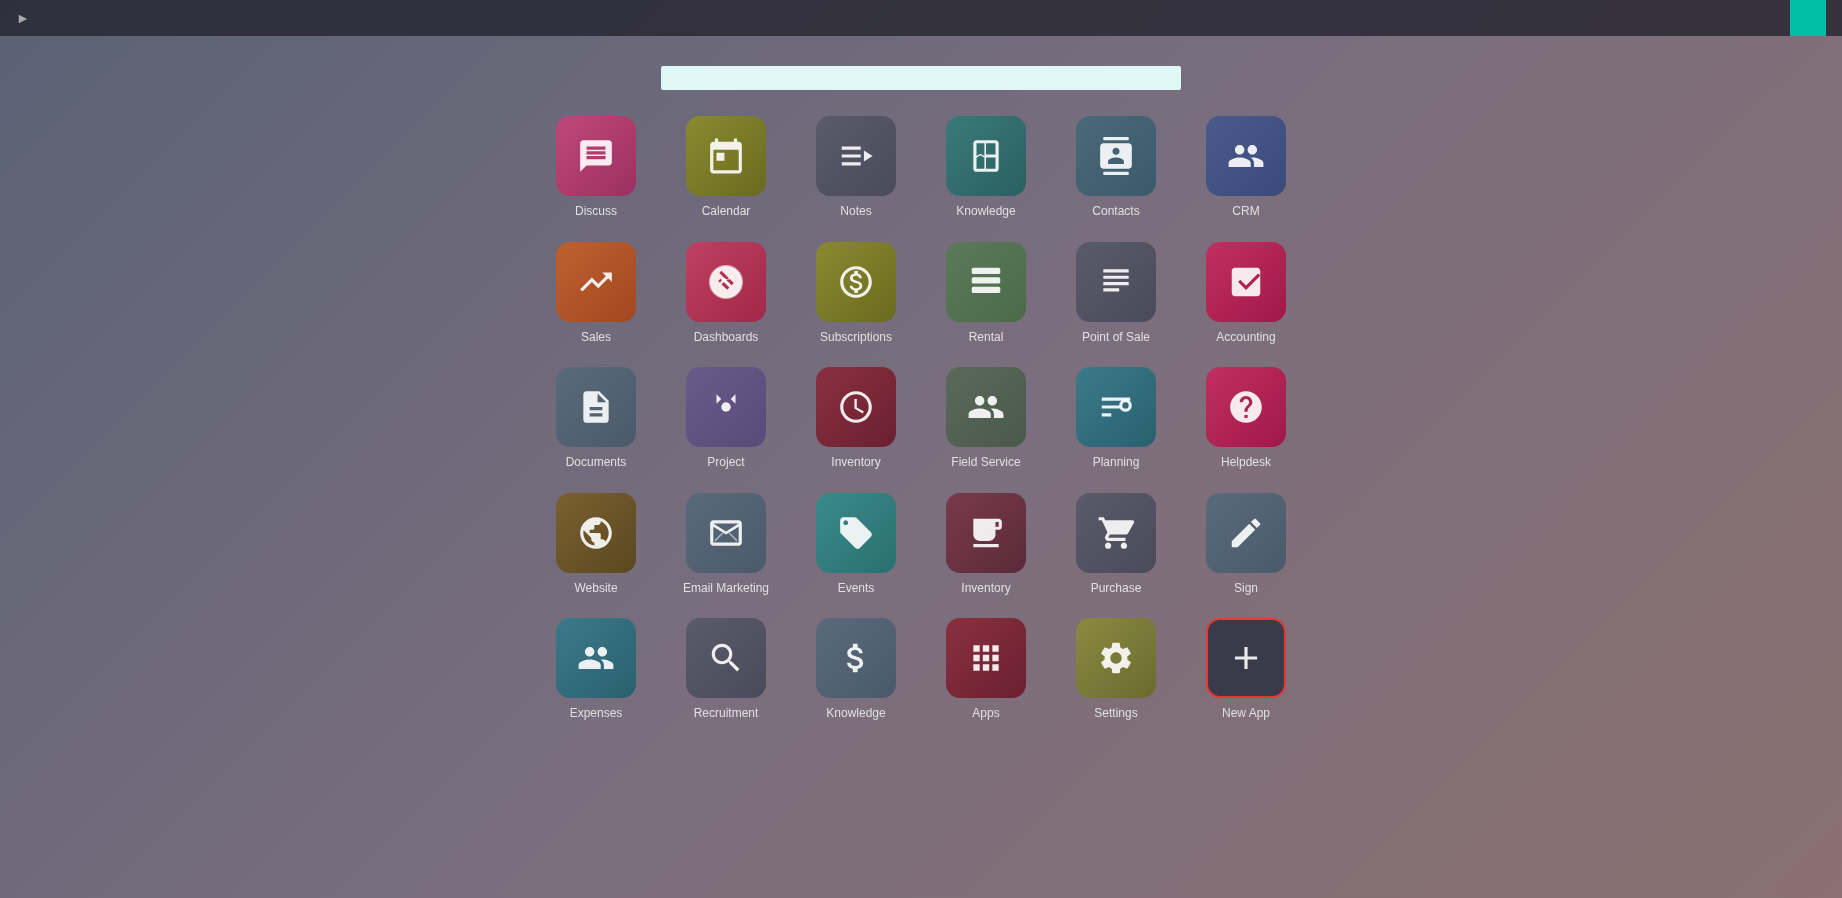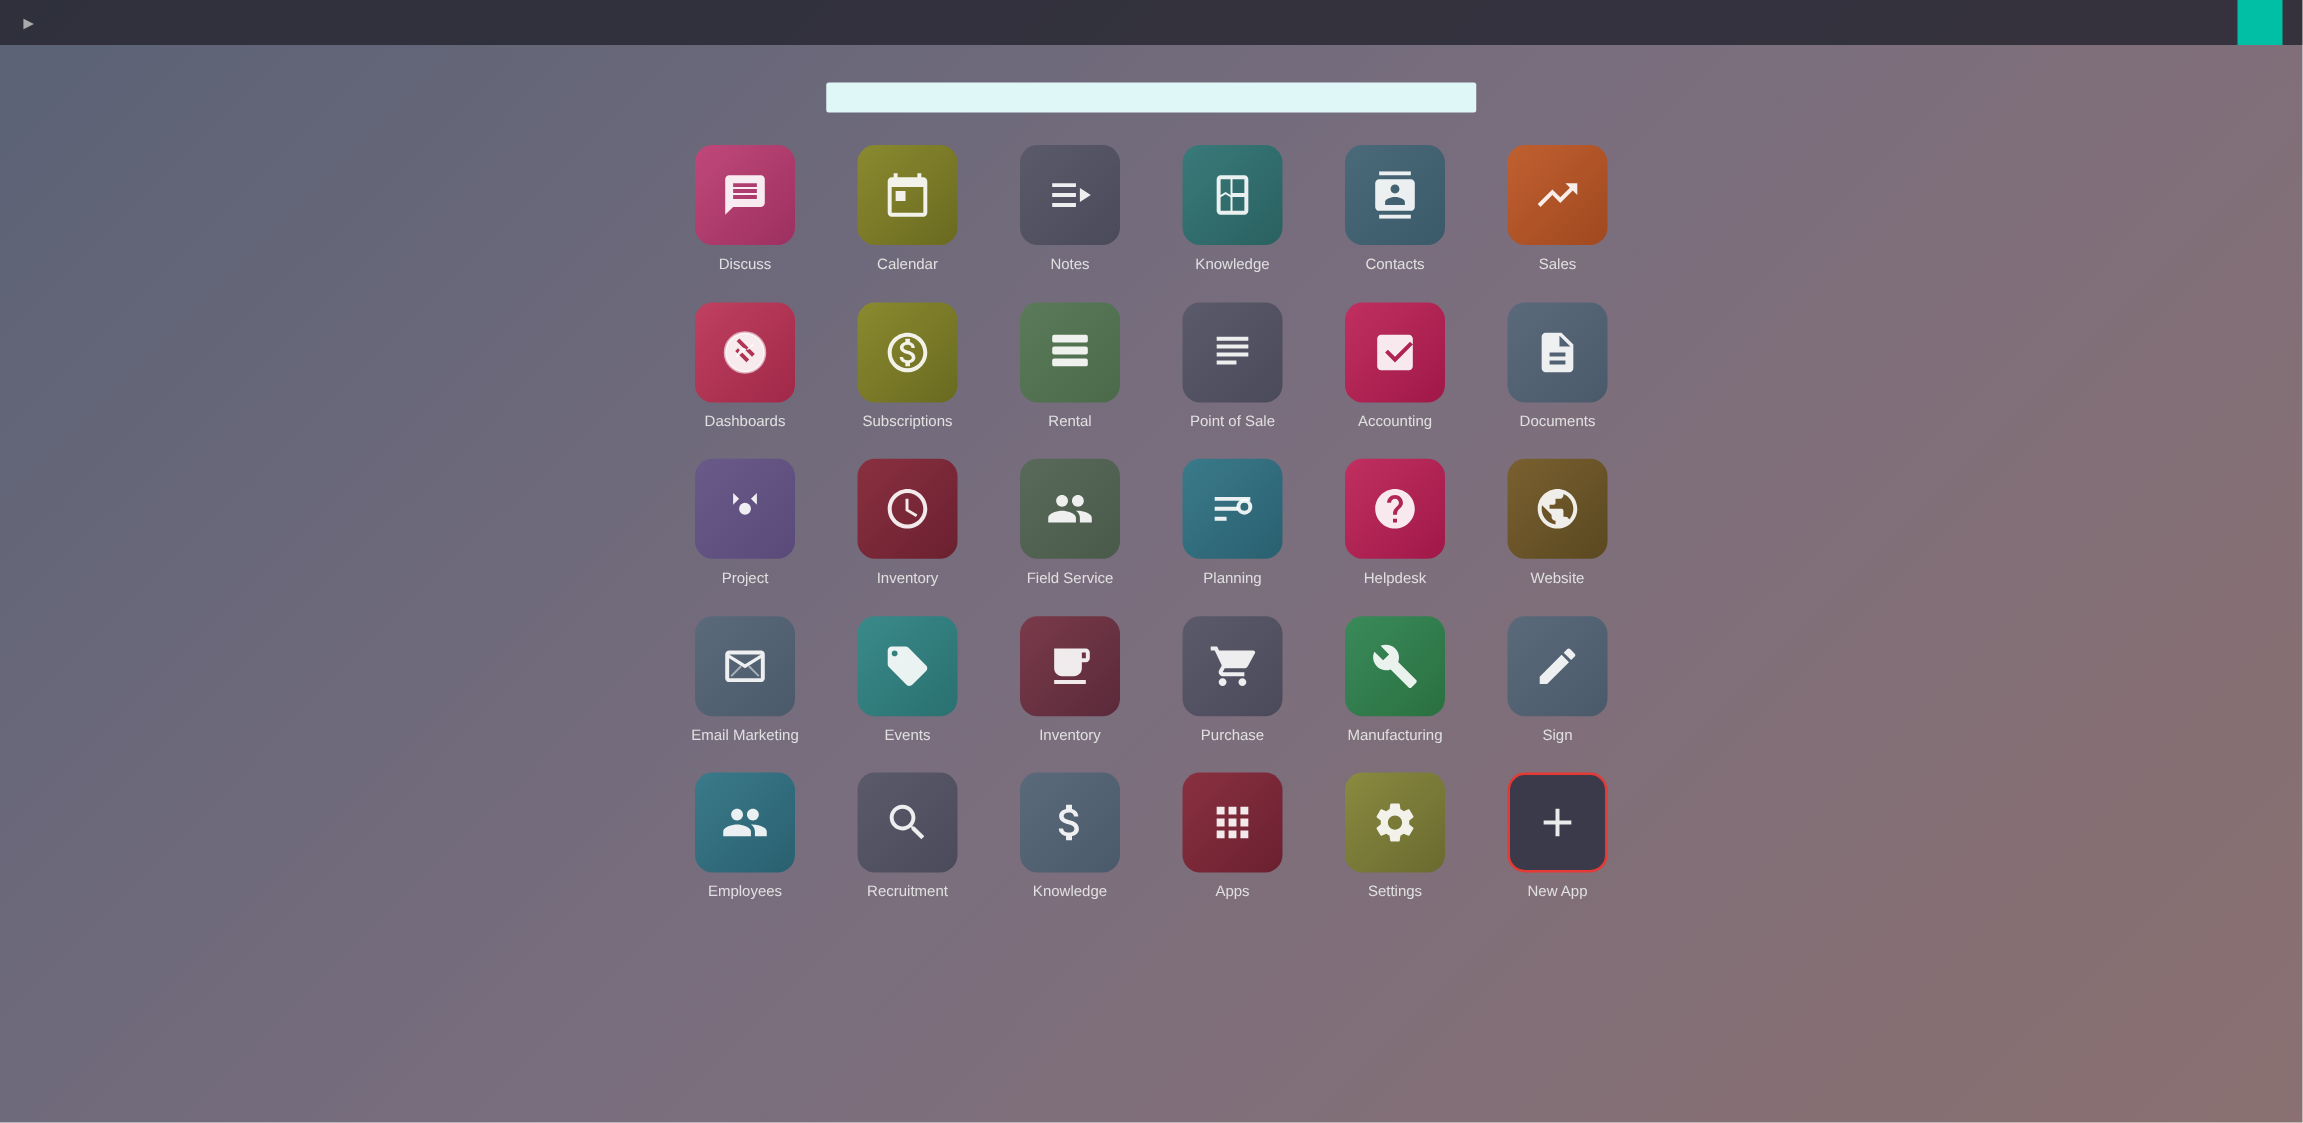--- a/index.html
+++ b/index.html
@@ -221,20 +221,28 @@
       </div>
       <div class="app-tile">
         <div class="app-icon bg-contacts">
           <svg viewBox="0 0 24 24">
             <path d="M20 0H4v2h16V0zm0 24H4v-2h16v2zM20 4H4c-1.1 0-2 .9-2 2v12c0 1.1.9 2 2 2h16c1.1 0 2-.9 2-2V6c0-1.1-.9-2-2-2zm-8 2.75c1.24 0 2.25 1.01 2.25 2.25S13.24 11.25 12 11.25 9.75 10.24 9.75 9s1.01-2.25 2.25-2.25zM17 17H7v-1.5c0-1.67 3.33-2.5 5-2.5s5 .83 5 2.5V17z"></path>
           </svg>
         </div>
         <div class="app-label">Contacts</div>
       </div>
       <div class="app-tile">
+        <div class="app-icon bg-crm">
+          <svg viewBox="0 0 24 24">
+            <path d="M16 11c1.66 0 2.99-1.34 2.99-3S17.66 5 16 5c-1.66 0-3 1.34-3 3s1.34 3 3 3zm-8 0c1.66 0 2.99-1.34 2.99-3S9.66 5 8 5C6.34 5 5 6.34 5 8s1.34 3 3 3zm0 2c-2.33 0-7 1.17-7 3.5V19h14v-2.5c0-2.33-4.67-3.5-7-3.5zm8 0c-.29 0-.62.02-.97.05 1.16.84 1.97 1.97 1.97 3.45V19h6v-2.5c0-2.33-4.67-3.5-7-3.5z"></path>
+          </svg>
+        </div>
+        <div class="app-label">CRM</div>
+      </div>
+      <div class="app-tile">
         <div class="app-icon bg-sales">
           <svg viewBox="0 0 24 24">
             <path d="M16 6l2.29 2.29-4.88 4.88-4-4L2 16.59 3.41 18l6-6 4 4 6.3-6.29L22 12V6z"></path>
           </svg>
         </div>
         <div class="app-label">Sales</div>
       </div>
       <div class="app-tile">
         <div class="app-icon bg-dashboards">
           <svg viewBox="0 0 24 24">
@@ -366,42 +374,34 @@
       </div>
       <div class="app-tile">
         <div class="app-icon bg-purchase">
           <svg viewBox="0 0 24 24">
             <path d="M7 18c-1.1 0-1.99.9-1.99 2S5.9 22 7 22s2-.9 2-2-.9-2-2-2zM1 2v2h2l3.6 7.59-1.35 2.45c-.16.28-.25.61-.25.96C5 16.1 6.1 17 7 17h11v-2H7.42c-.14 0-.25-.11-.25-.25l.03-.12.9-1.63H18c.75 0 1.41-.41 1.75-1.03l3.58-6.49A1 1 0 0022.46 4H5.21l-.94-2H1zm16 16c-1.1 0-1.99.9-1.99 2s.89 2 1.99 2 2-.9 2-2-.9-2-2-2z"></path>
           </svg>
         </div>
         <div class="app-label">Purchase</div>
       </div>
       <div class="app-tile">
-        <div class="app-icon bg-manufacturing">
-          <svg viewBox="0 0 24 24">
-            <path d="M22.7 19l-9.1-9.1c.9-2.3.4-5-1.5-6.9-2-2-5-2.4-7.4-1.3L9 6 6 9 1.6 4.7C.4 7.1.9 10.1 2.9 12.1c1.9 1.9 4.6 2.4 6.9 1.5l9.1 9.1c.4.4 1 .4 1.4 0l2.3-2.3c.5-.4.5-1.1.1-1.4z"></path>
-          </svg>
-        </div>
-        <div class="app-label">Manufacturing</div>
-      </div>
-      <div class="app-tile">
         <div class="app-icon bg-sign">
           <svg viewBox="0 0 24 24">
             <path d="M3 17.25V21h3.75L17.81 9.94l-3.75-3.75L3 17.25zM20.71 7.04c.39-.39.39-1.02 0-1.41l-2.34-2.34c-.39-.39-1.02-.39-1.41 0l-1.83 1.83 3.75 3.75 1.83-1.83z"></path>
           </svg>
         </div>
         <div class="app-label">Sign</div>
       </div>
       <div class="app-tile">
         <div class="app-icon bg-employees">
           <svg viewBox="0 0 24 24">
             <path d="M16 11c1.66 0 2.99-1.34 2.99-3S17.66 5 16 5c-1.66 0-3 1.34-3 3s1.34 3 3 3zm-8 0c1.66 0 2.99-1.34 2.99-3S9.66 5 8 5C6.34 5 5 6.34 5 8s1.34 3 3 3zm0 2c-2.33 0-7 1.17-7 3.5V19h14v-2.5c0-2.33-4.67-3.5-7-3.5zm8 0c-.29 0-.62.02-.97.05 1.16.84 1.97 1.97 1.97 3.45V19h6v-2.5c0-2.33-4.67-3.5-7-3.5z"></path>
           </svg>
         </div>
-        <div class="app-label">Employees</div>
+        <div class="app-label">Expenses</div>
       </div>
       <div class="app-tile">
         <div class="app-icon bg-recruitment">
           <svg viewBox="0 0 24 24">
             <path d="M15.5 14h-.79l-.28-.27C15.41 12.59 16 11.11 16 9.5 16 5.91 13.09 3 9.5 3S3 5.91 3 9.5 5.91 16 9.5 16c1.61 0 3.09-.59 4.23-1.57l.27.28v.79l5 4.99L20.49 19l-4.99-5zm-6 0C7.01 14 5 11.99 5 9.5S7.01 5 9.5 5 14 7.01 14 9.5 11.99 14 9.5 14z"></path>
           </svg>
         </div>
         <div class="app-label">Recruitment</div>
       </div>
       <div class="app-tile">

